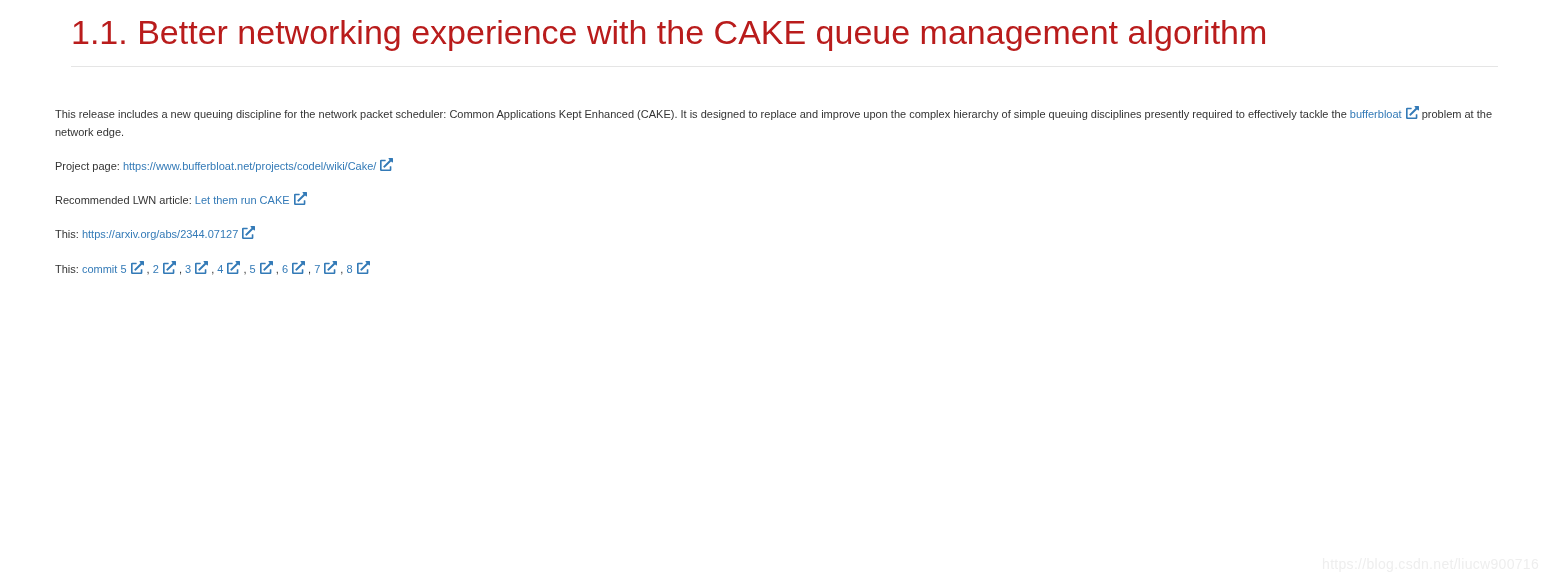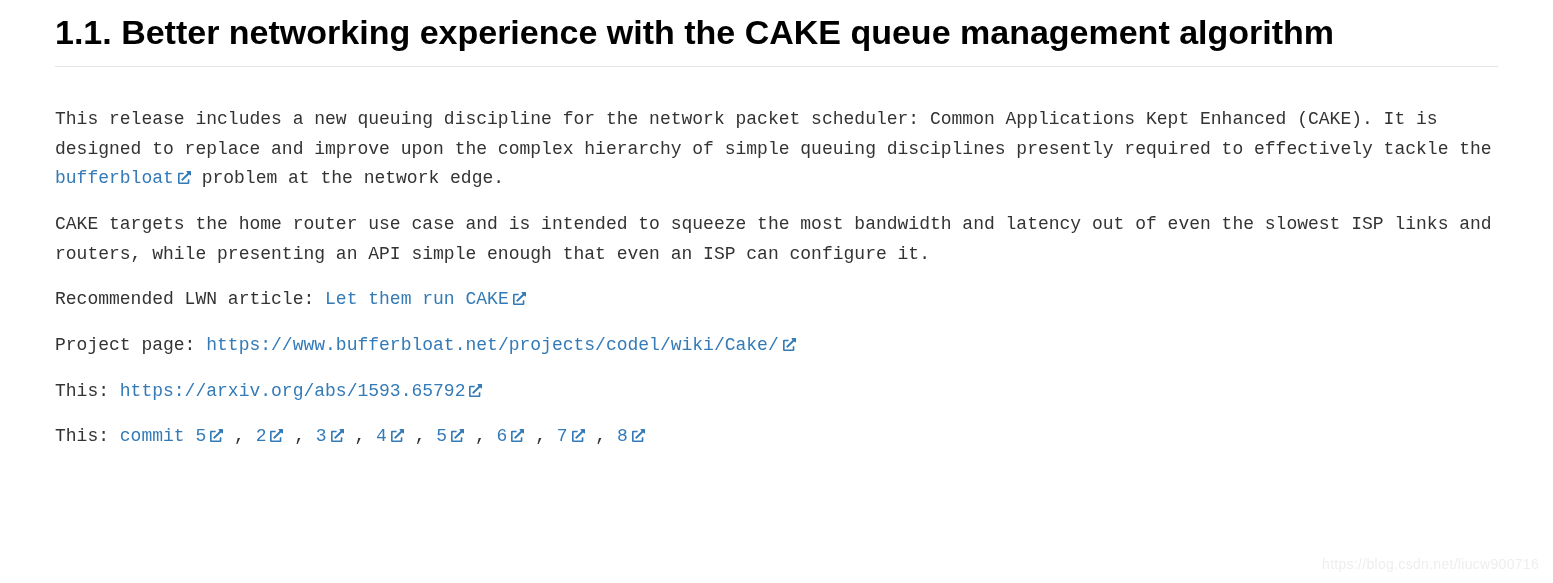--- a/index.html
+++ b/index.html
@@ -12,34 +12,33 @@
       color: #333;
       background: #fff;
       font-size: 16px;
       line-height: 1.6;
     }
     .container {
       padding: 10px 55px 20px 55px;
       max-width: 1553px;
     }
     h2 {
-      font-weight: 700;
+      font-weight: 400;
       font-size: 34px;
-      color: #000000;
-      margin: 0 0 10px 0;
+      color: #b91c1c;
+      margin: 0 0 10px 16px;
       padding-bottom: 10px;
       border-bottom: 1px solid #e5e5e5;
       line-height: 1.35;
     }
     p {
       margin: 0 0 16px 0;
-      font-size: 18px;
+      font-size: 11px;
       color: #333;
       line-height: 1.65;
-      font-family: Liberation Mono, monospace;
     }
     .spacer {
       height: 28px;
     }
     a {
       color: #337ab7;
       text-decoration: none;
     }
     .ext-icon {
       display: inline-block;
@@ -77,37 +76,36 @@
   <h2>1.1. Better networking experience with the CAKE queue management algorithm</h2>
 
   <div class="spacer"></div>
 
   <p>
     <span>This release includes a new queuing discipline for the network packet scheduler: Common Applications Kept Enhanced (CAKE). It is designed to replace and improve upon the complex hierarchy of simple queuing disciplines presently required to effectively tackle the </span><a href="#"><span>bufferbloat</span><span class="ext-icon"><svg>
             <use href="#ext"></use>
           </svg></span></a><span> problem at the network edge.</span>
   </p>
 
-  <p>CAKE targets the home router use case and is intended to squeeze the most bandwidth and latency out of even the slowest ISP links and routers, while presenting an API simple enough that even an ISP can configure it.</p>
+
+  <p>
+    <span>Project page: </span><a href="#"><span>https://www.bufferbloat.net/projects/codel/wiki/Cake/</span><span class="ext-icon"><svg>
+            <use href="#ext"></use>
+          </svg></span></a>
+  </p>
 
   <p>
     <span>Recommended LWN article: </span><a href="#"><span>Let them run CAKE</span><span class="ext-icon"><svg>
             <use href="#ext"></use>
           </svg></span></a>
   </p>
 
-  <p>
-    <span>Project page: </span><a href="#"><span>https://www.bufferbloat.net/projects/codel/wiki/Cake/</span><span class="ext-icon"><svg>
-            <use href="#ext"></use>
-          </svg></span></a>
-  </p>
-
 
   <p>
-    <span>This: </span><a href="#"><span>https://arxiv.org/abs/1593.65792</span><span class="ext-icon"><svg>
+    <span>This: </span><a href="#"><span>https://arxiv.org/abs/2344.07127</span><span class="ext-icon"><svg>
             <use href="#ext"></use>
           </svg></span></a>
   </p>
 
   <p>
     <span>This: </span><span id="commits-container"><a href="#"><span>commit 5</span><span class="ext-icon"><svg>
               <use href="#ext"></use>
             </svg></span></a><span> , </span><a href="#"><span>2</span><span class="ext-icon"><svg>
               <use href="#ext"></use>
             </svg></span></a><span> , </span><a href="#"><span>3</span><span class="ext-icon"><svg>

